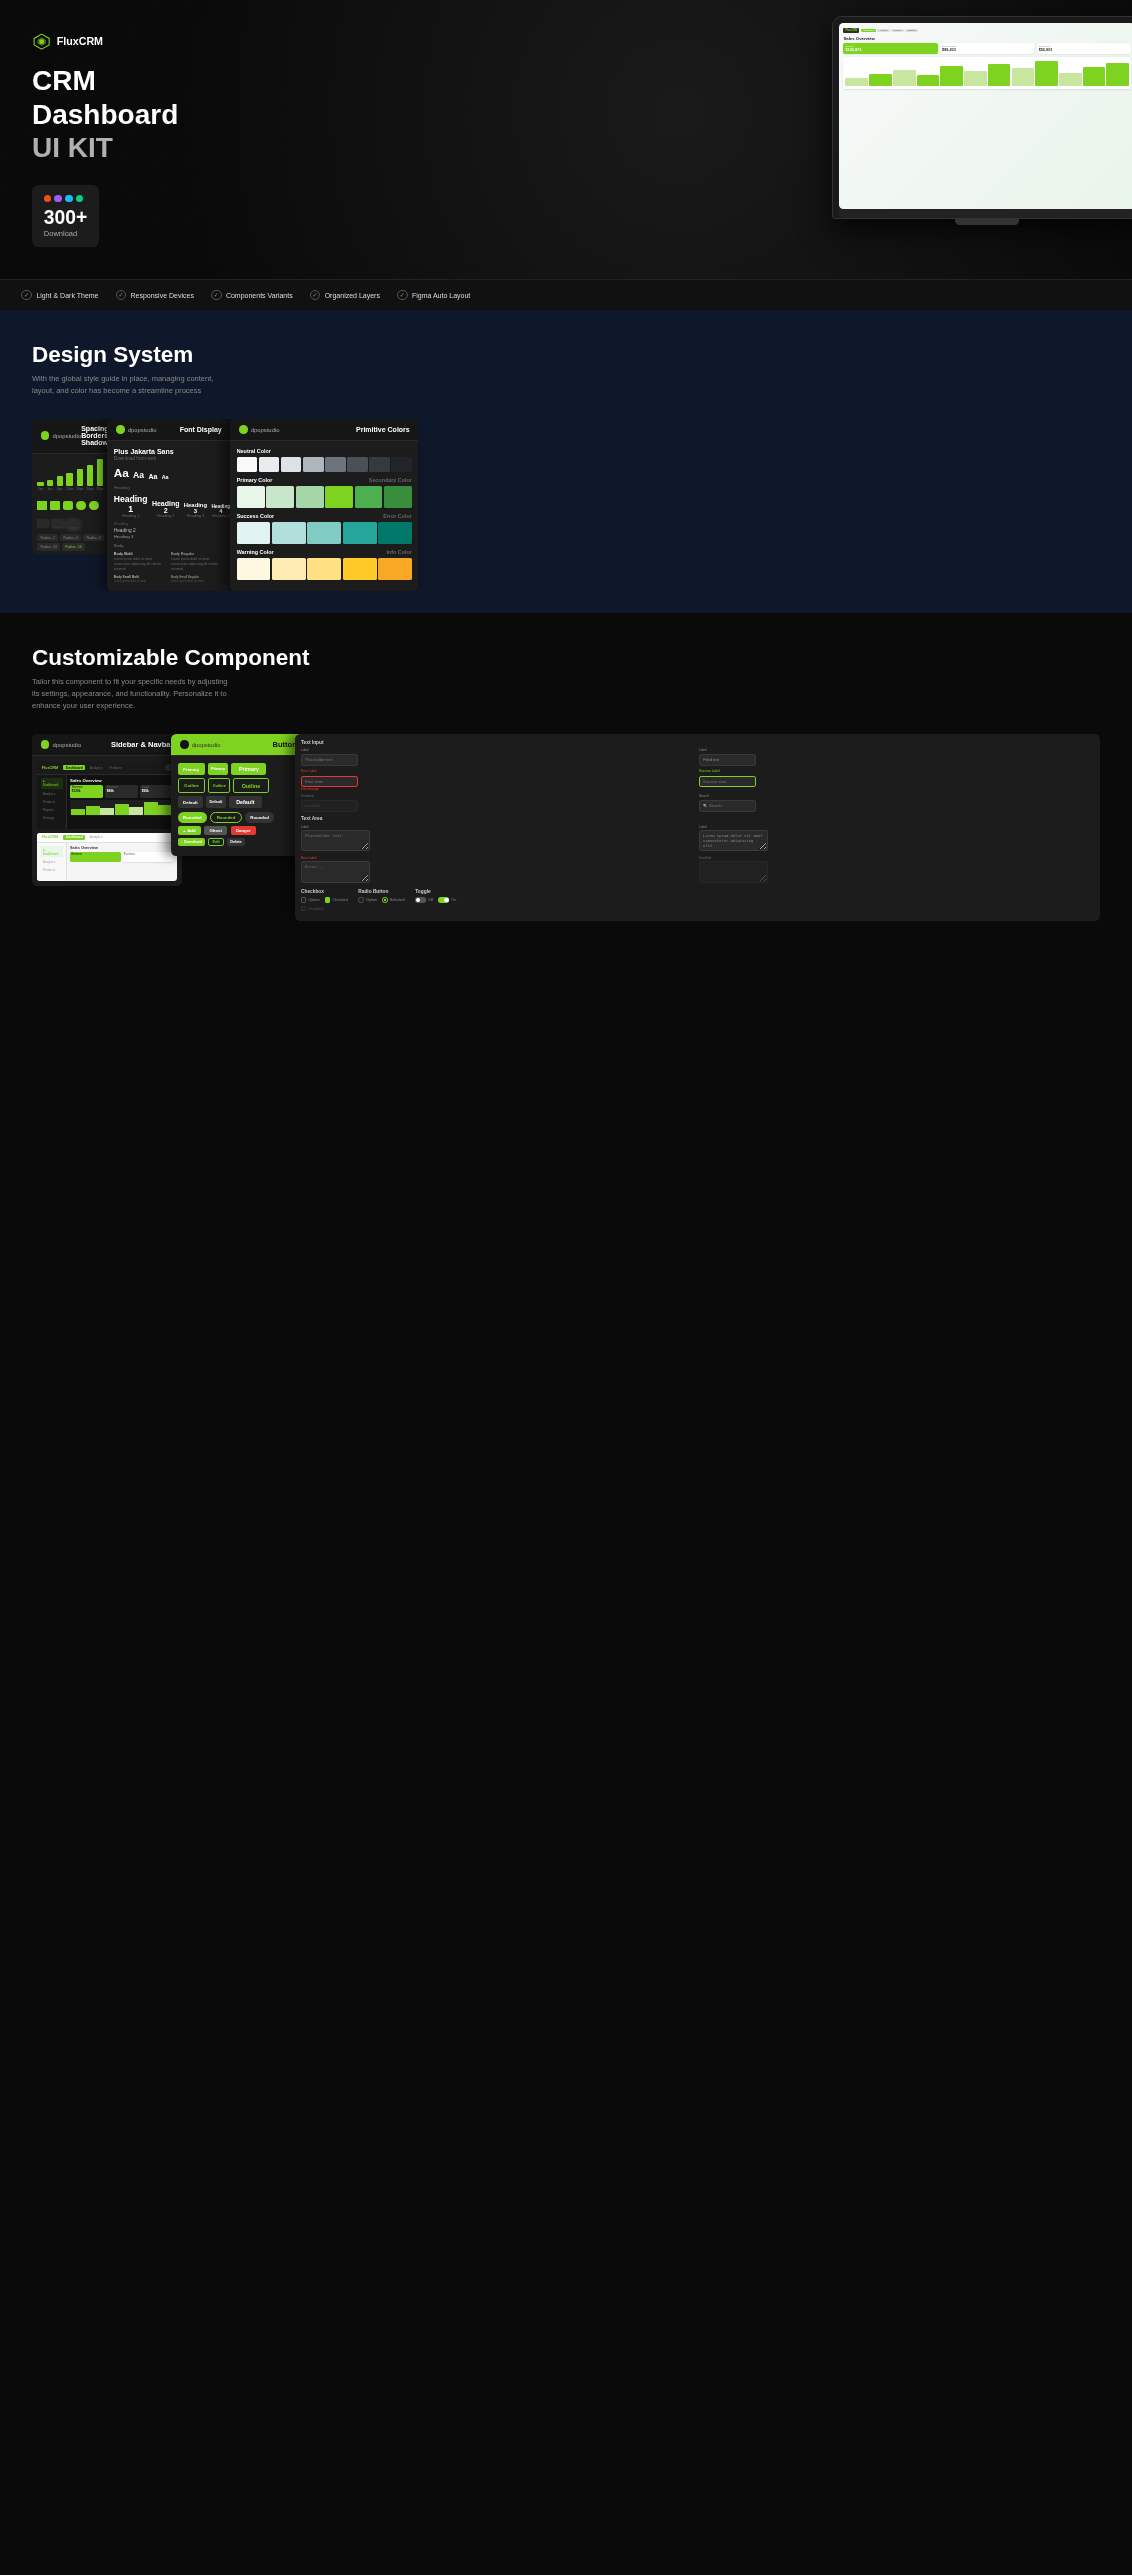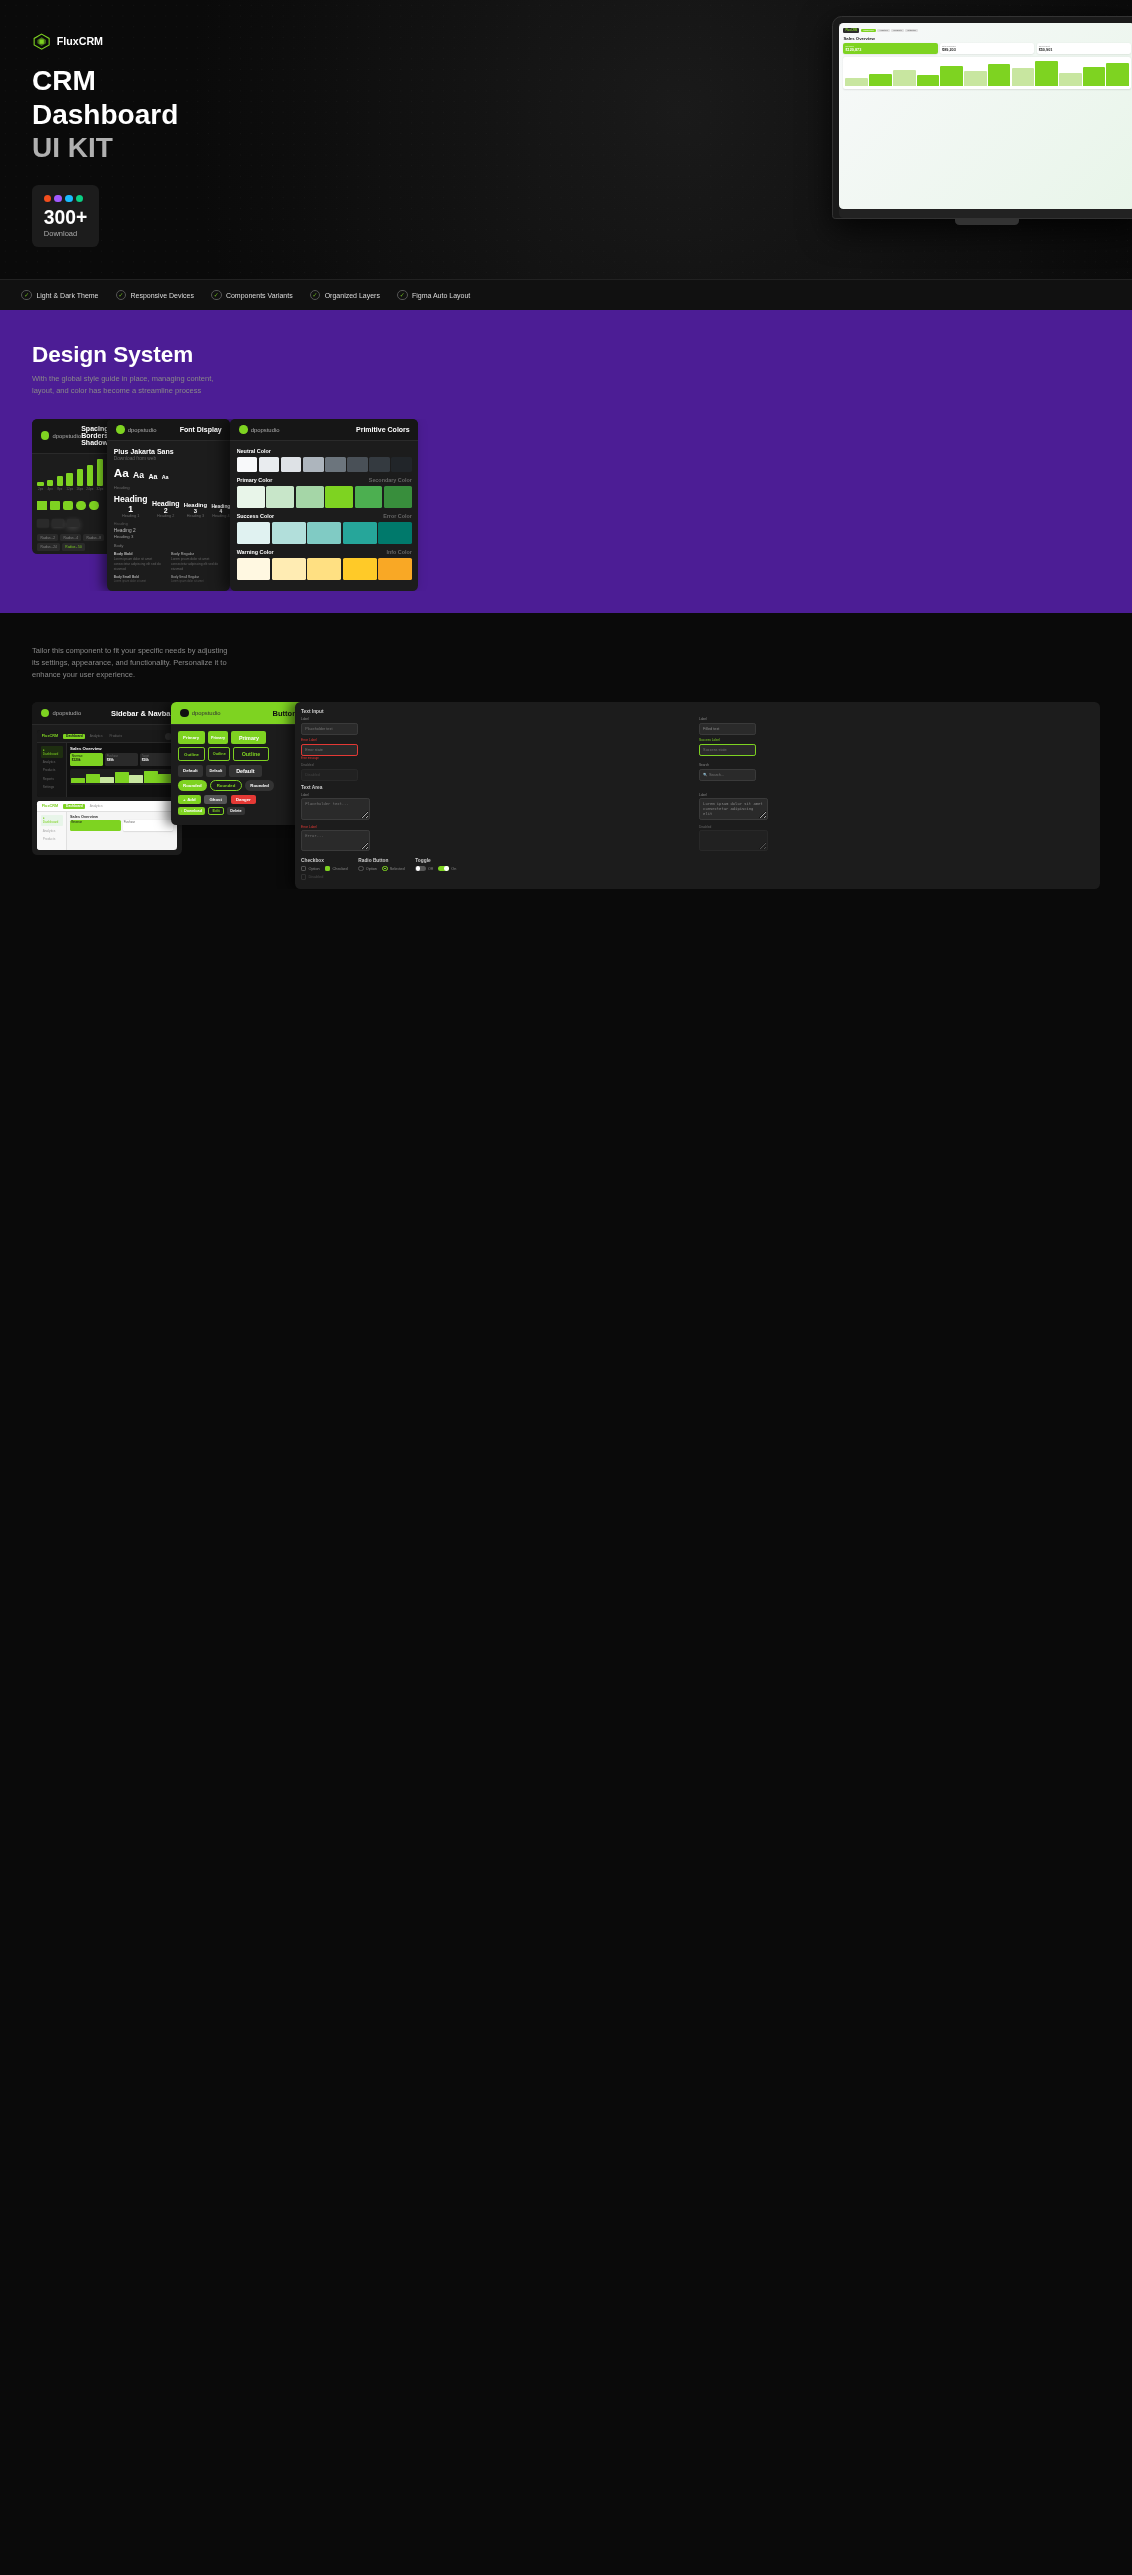--- a/index.html
+++ b/index.html
@@ -246,21 +246,21 @@
       color: #7ed321;
     }
     .feature-label {
       font-size: 7px;
       color: #ddd;
       font-weight: 500;
     }
 
     
     .design-system-section {
-      background: #4c1d95;
+      background: #0f172a;
       padding: 32px 32px 21.4px;
     }
     .section-title {
       font-size: 22.5px;
       font-weight: 800;
       color: #fff;
       margin-bottom: 5.4px;
     }
     .section-desc {
       font-size: 7.5px;
@@ -922,20 +922,21 @@
           <div class="color-chip-tall wc-5"></div>
         </div>
 
       </div>
     </div>
 
   </div>
 </section>
 
 <section class="component-section">
+  <h2 class="section-title">Customizable Component</h2>
   <p class="section-desc">Tailor this component to fit your specific needs by adjusting its settings, appearance, and functionality. Personalize it to enhance your user experience.</p>
 
   <div style="display:flex;gap:0;overflow:hidden;position:relative;align-items:flex-start">
 
     <div class="comp-panel" style="flex:0 0 150px;z-index:1">
       <div class="comp-panel-header">
         <div class="comp-panel-logo">
           <div class="panel-logo-dot"></div>
           <span>dpopstudio</span>
         </div>

